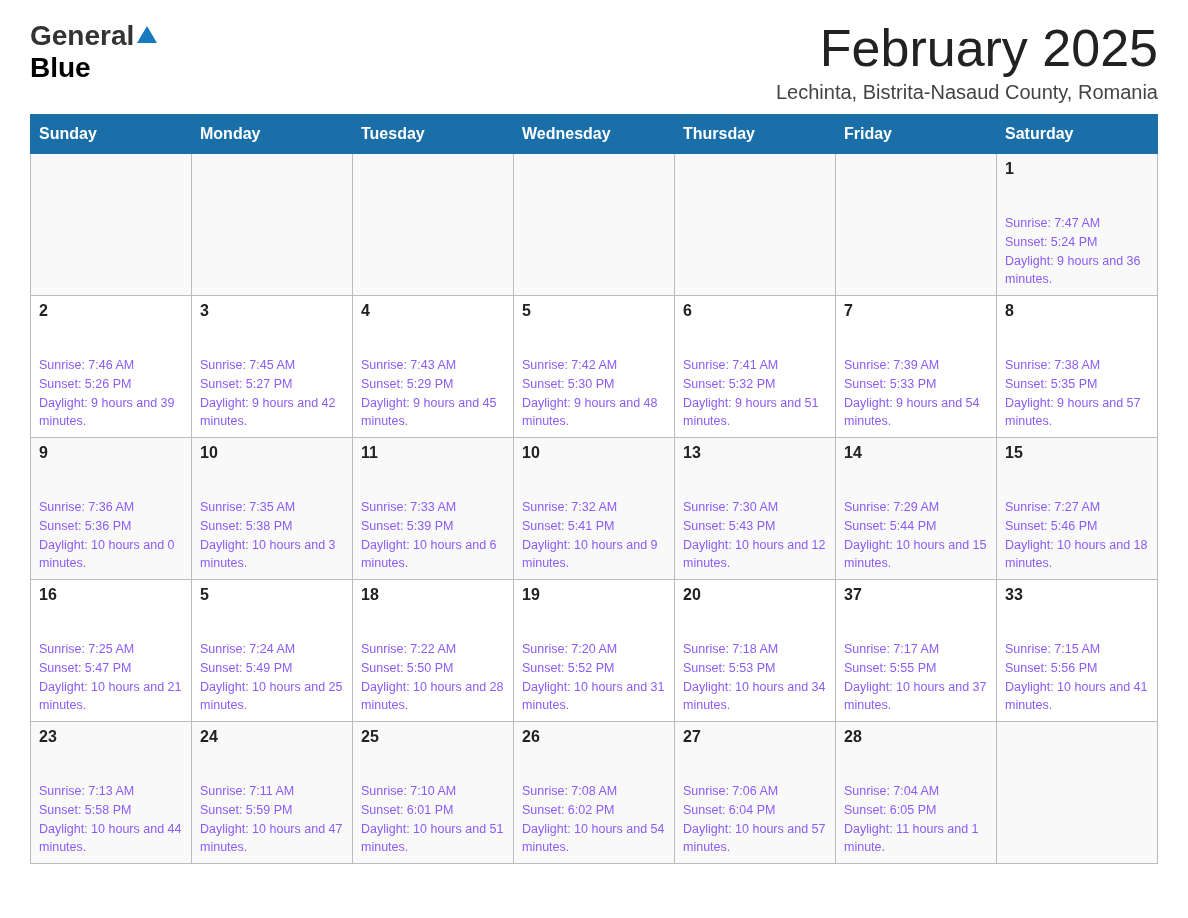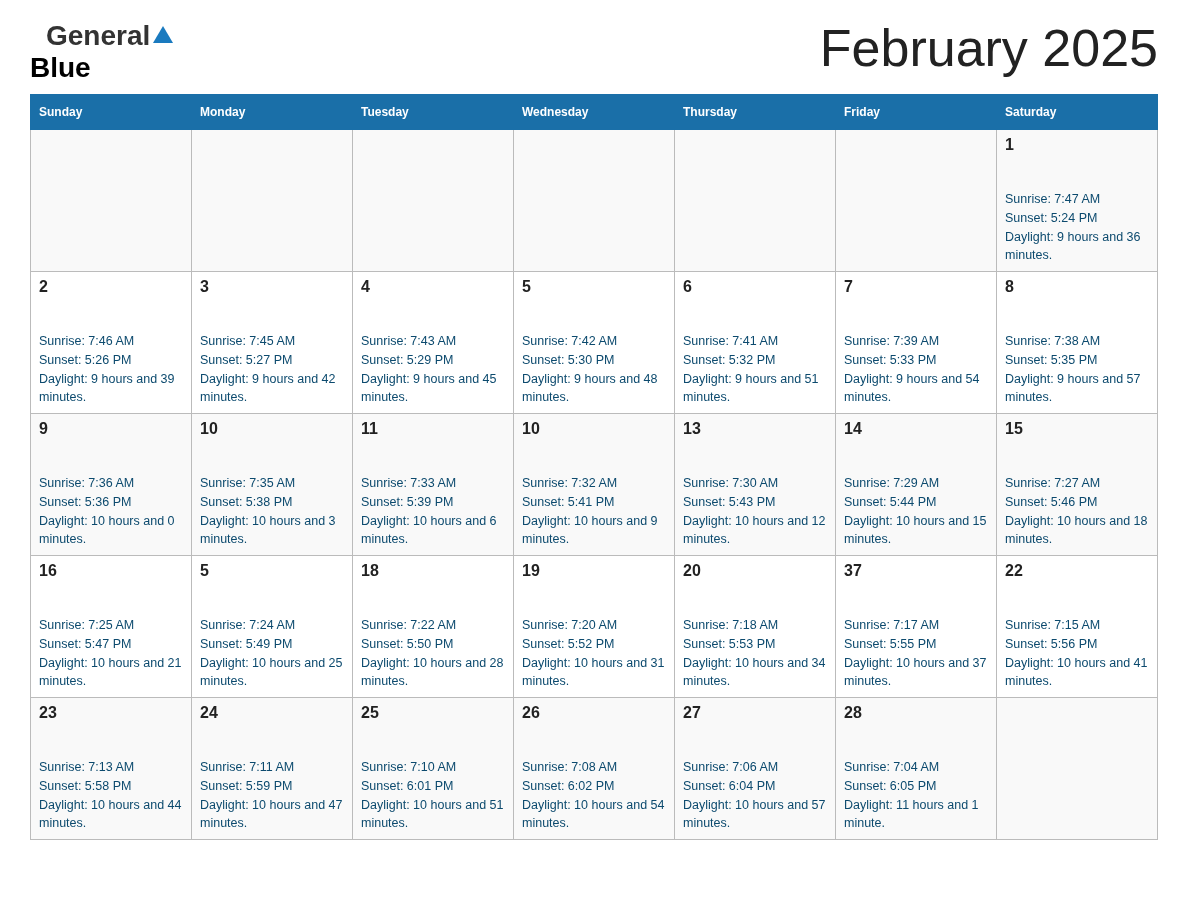--- a/index.html
+++ b/index.html
@@ -36,21 +36,21 @@
       margin-top: 4px;
     }
     #calendar {
       width: 100%;
       border-collapse: collapse;
       margin-top: 8px;
     }
     #calendar thead th {
       background-color: #1a6fa8;
       color: #fff;
-      font-size: 12px;
+      font-size: 16px;
       font-weight: bold;
       padding: 10px 8px;
       text-align: left;
       border: 1px solid #1a6fa8;
     }
     #calendar tbody td {
       width: 14.28%;
       vertical-align: top;
       border: 1px solid #bbb;
       padding: 6px 8px;
@@ -58,42 +58,41 @@
       height: 120px;
     }
     .cell-day {
       font-size: 16px;
       font-weight: bold;
       color: #222;
       margin-bottom: 4px;
     }
     .cell-info {
       font-size: 12.5px;
-      color: #0c4a6e;
+      color: #8b5cf6;
       line-height: 1.5;
       margin-top: 36px;
     }
     tbody tr td {
       background: #fff;
     }
     tbody tr:nth-child(odd) td {
       background: #f9f9f9;
     }
     tbody tr td:first-child {
       border-left: 2px solid #1a6fa8;
     }
     .logo-row {
       display: flex;
       align-items: center;
     }
     .logo-general {
       font-size: 28px;
       font-weight: bold;
       color: #333;
-      margin-left: 16px;
     }
     .logo-blue-line {
       display: flex;
       align-items: center;
     }
     .logo-blue-word {
       font-size: 28px;
       font-weight: bold;
       color: #000000;
     }
@@ -108,20 +107,21 @@
       <svg width="22" height="20" viewBox="0 0 22 20" style="margin-left:2px;margin-bottom:2px;">
         <polygon points="11,1 21,18 1,18" fill="#1a7abf"></polygon>
       </svg>
     </div>
     <div class="logo-blue-line">
       <span class="logo-blue-word">Blue</span>
     </div>
   </div>
   <div id="title-block">
     <div id="month-title">February 2025</div>
+    <div id="location-subtitle">Lechinta, Bistrita-Nasaud County, Romania</div>
   </div>
 </div>
 
 <table id="calendar">
   <thead>
     <tr>
     <th>Sunday</th>
         <th>Monday</th>
         <th>Tuesday</th>
         <th>Wednesday</th>
@@ -222,21 +222,21 @@
         </td>
         <td>
           <div class="cell-day">20</div>
           <div class="cell-info">Sunrise: 7:18 AM<br>Sunset: 5:53 PM<br>Daylight: 10 hours and 34 minutes.</div>
         </td>
         <td>
           <div class="cell-day">37</div>
           <div class="cell-info">Sunrise: 7:17 AM<br>Sunset: 5:55 PM<br>Daylight: 10 hours and 37 minutes.</div>
         </td>
         <td>
-          <div class="cell-day">22</div>
+          <div class="cell-day">33</div>
           <div class="cell-info">Sunrise: 7:15 AM<br>Sunset: 5:56 PM<br>Daylight: 10 hours and 41 minutes.</div>
         </td>
       </tr>
       <tr>
         <td>
           <div class="cell-day">23</div>
           <div class="cell-info">Sunrise: 7:13 AM<br>Sunset: 5:58 PM<br>Daylight: 10 hours and 44 minutes.</div>
         </td>
         <td>
           <div class="cell-day">24</div>

